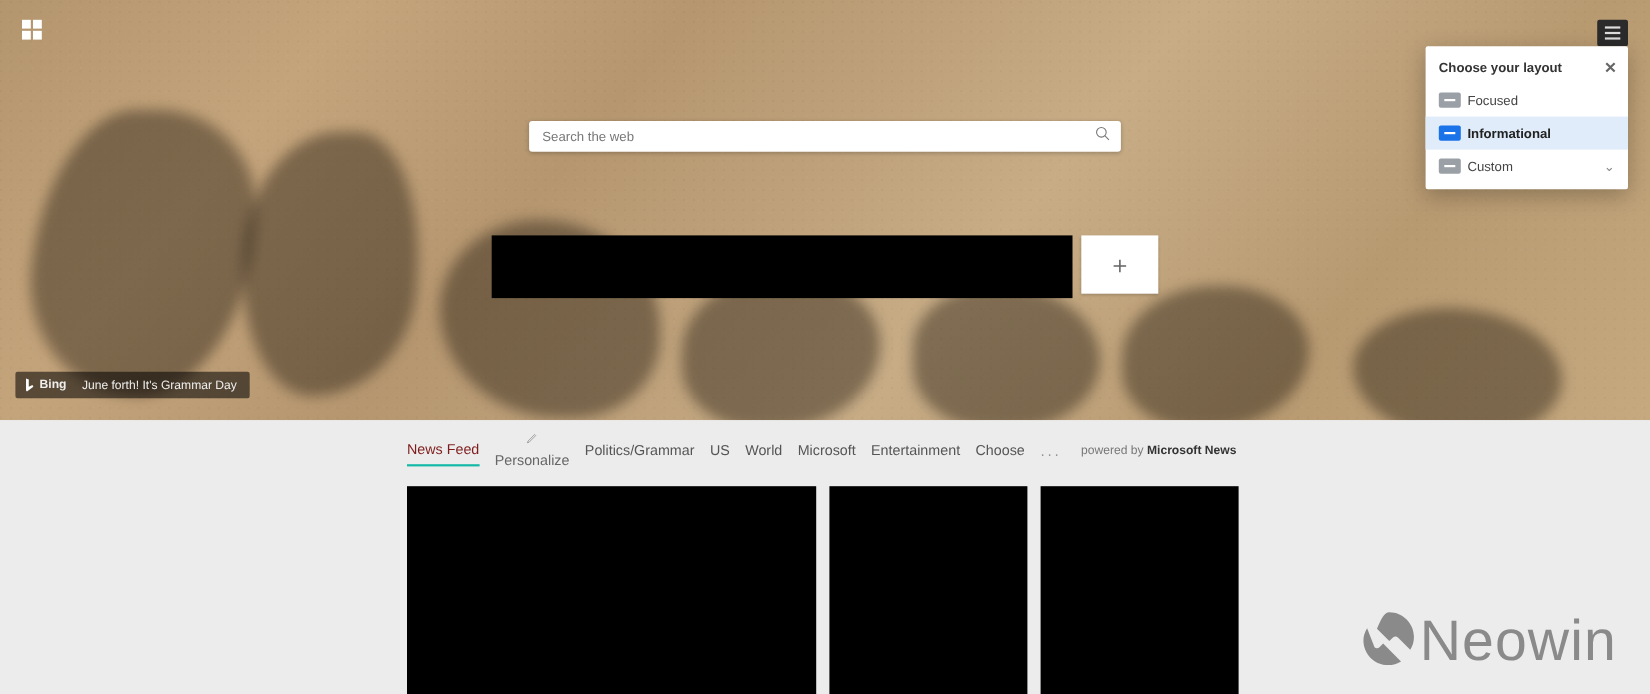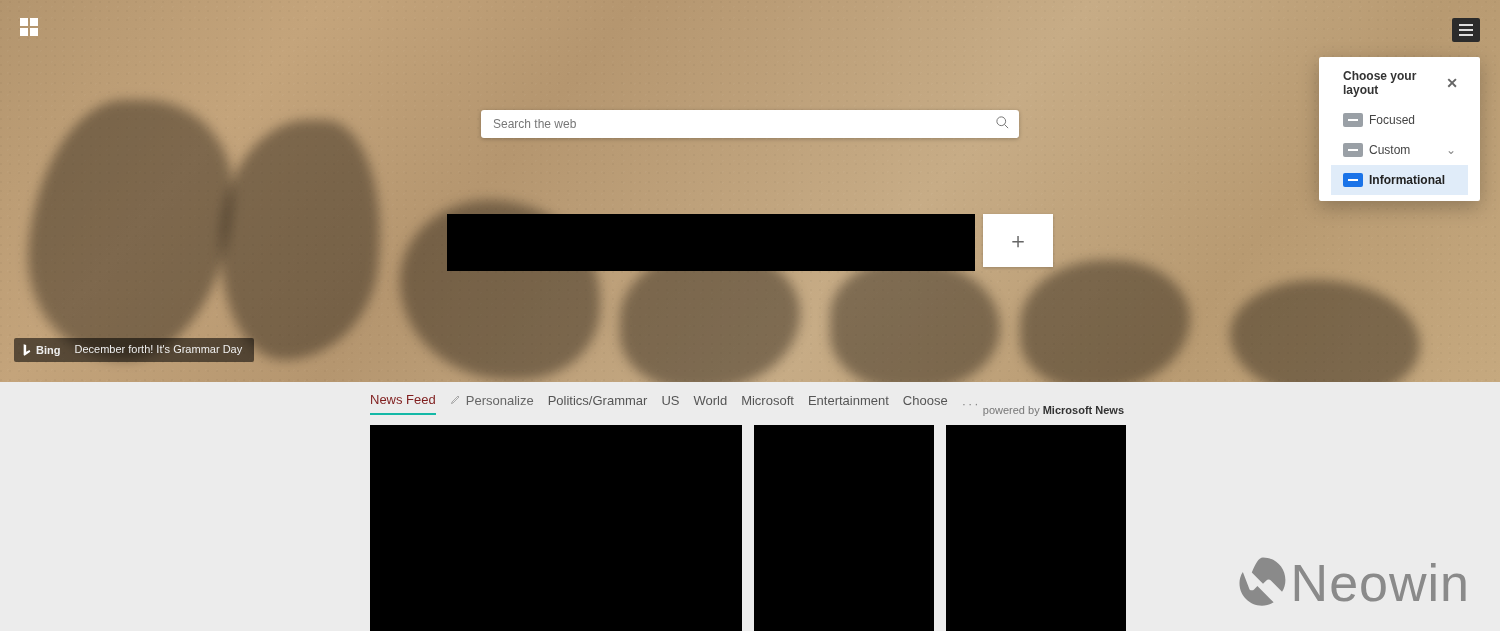--- a/index.html
+++ b/index.html
@@ -81,36 +81,36 @@
   .tile-add {
     width:70px; height:53px; background:#fff;
     display:flex; align-items:center; justify-content:center;
     color:#666; font-size:22px; font-weight:300;
     box-shadow:0 1px 3px rgba(0,0,0,.2);
     cursor:pointer;
   }
 
   .bing-caption {
     position:absolute; left:14px; bottom:20px;
-    display:flex; align-items:flex-start; gap:14px;
+    display:flex; align-items:flex-end; gap:14px;
     background: rgba(0,0,0,.55);
     padding:5px 12px 5px 8px;
     border-radius:2px;
     color:#eee; font-size:11px;
   }
   .bing-caption .bing-logo { display:flex; align-items:center; gap:4px; font-weight:600;}
   .bing-caption .bing-logo svg { width:10px; height:14px; fill:#fff;}
 
   
   .layout-panel {
-    position:absolute; top:57px; right:20px;
-    width:161px; background:#fff;
+    position:absolute; top:42px; right:20px;
+    width:184px; background:#fff;
     box-shadow:0 6px 20px rgba(0,0,0,.25);
     border-radius:2px;
-    padding:4px 12px 6px;
+    padding:4px 0 6px;
     font-size:12px; color:#333;
     z-index:50;
   }
   .layout-panel .lp-header{
     display:flex; align-items:center; justify-content:space-between;
     padding:8px 10px 8px 12px; font-weight:600; font-size:12px;
   }
   .layout-panel .lp-close{ cursor:pointer; color:#666; font-size:14px; line-height:1;}
   .lp-item{
     display:flex; align-items:center; gap:6px;
@@ -134,21 +134,21 @@
   .feed-bar {
     display:flex; align-items:center;
     padding:10px 0 4px;
     width:760px;
     margin-left:370px;
     gap:14px;
     font-size:13px; color:#555;
   }
   .feed-tab{ cursor:pointer; padding:0 0 6px; white-space:nowrap;}
   .feed-tab.active{ color:#7f1d1d; border-bottom:2px solid #14b8a6; font-weight:400;}
-  .feed-tab.personalize{ display:flex; align-items:center; gap:4px; color:#666;}
+  .feed-tab.personalize{ display:flex; align-items:center; gap:4px; color:#666;flex-direction:column;}
   .feed-tab.personalize svg{ width:12px;height:12px; stroke:#666; fill:none;}
   .feed-more{ cursor:pointer; color:#888; letter-spacing:2px;}
   .feed-source{
     position:absolute; right:376px; top:10px;
     font-size:11px; color:#777;margin-top:12px;
   }
   .feed-source b{ color:#333; font-weight:600;}
 
   .feed-cards{
     display:flex; gap:12px;
@@ -211,46 +211,46 @@
     </div>
   </div>
 
   <div class="bing-caption">
     <span class="bing-logo">
       <svg viewBox="0 0 24 32">
           <path d="M4 2l6 2v16l8-4 2 4-14 10-2-2z"></path>
         </svg>
       <span>Bing</span>
     </span>
-    <span>December forth! It's Grammar Day</span>
+    <span>June forth! It's Grammar Day</span>
   </div>
 
   <div class="layout-panel">
     <div class="lp-header">
       <span>Choose your layout</span>
       <span class="lp-close">✕</span>
     </div>
     <div class="lp-item">
       <span class="lp-icon">
           <span></span>
         </span>
       <span>Focused</span>
+    </div>
+    <div class="lp-item selected">
+      <span class="lp-icon sel">
+          <span></span>
+        </span>
+      <span>Informational</span>
     </div>
     <div class="lp-item">
       <span class="lp-icon">
           <span></span>
         </span>
       <span>Custom</span>
       <span class="chev">⌄</span>
-    </div>
-    <div class="lp-item selected">
-      <span class="lp-icon sel">
-          <span></span>
-        </span>
-      <span>Informational</span>
     </div>
   </div>
 
 </div>
 
 <div class="feed">
   <div class="feed-bar">
     <span class="feed-tab active">News Feed</span>
     <span class="feed-tab personalize">
       <span>

